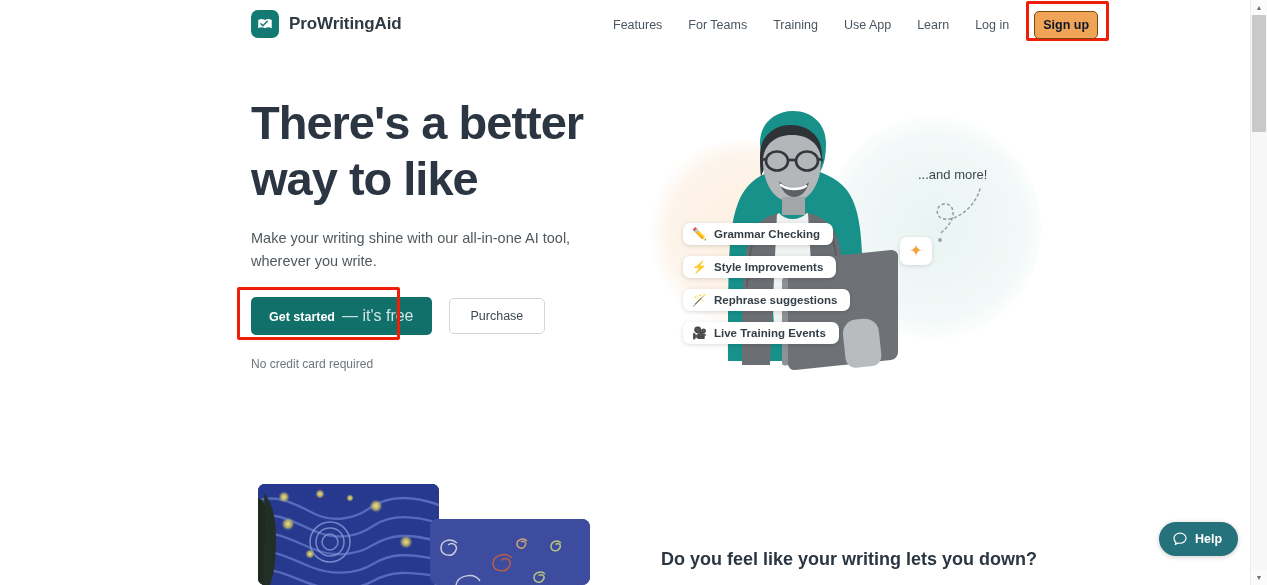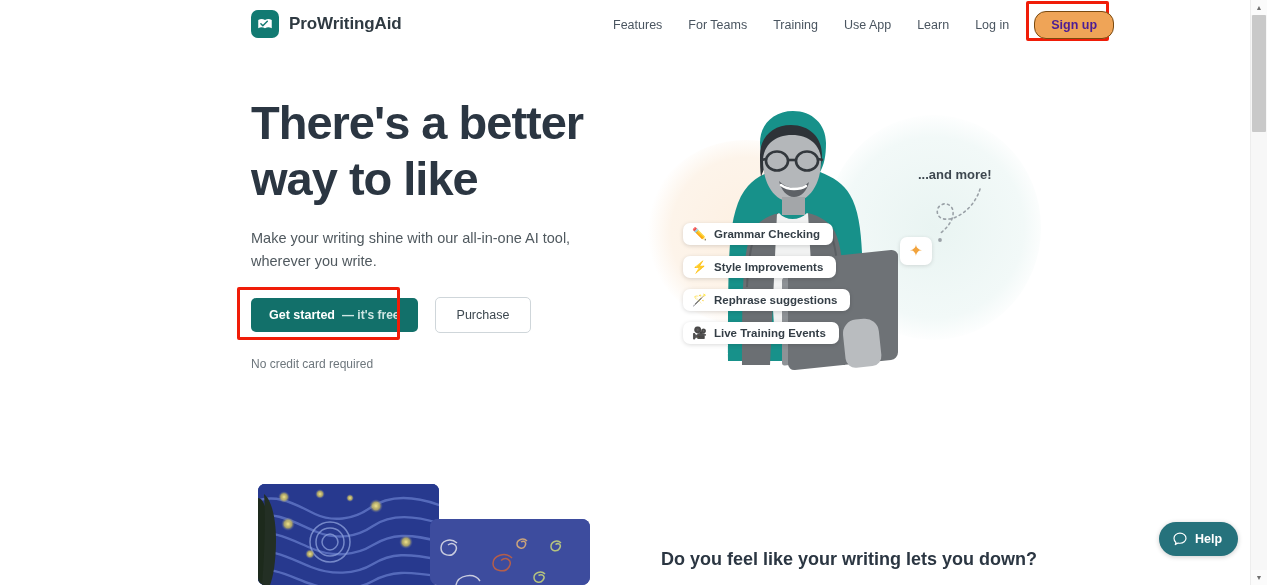--- a/index.html
+++ b/index.html
@@ -108,25 +108,25 @@
     border: 3px solid #f01d08;
     border-radius: 2px;
     pointer-events: none;
   }
 
   .signup-btn {
     position: relative;
     display: block;
     background: #efa457;
     border: 1px solid #7a4a10;
-    border-radius: 12px;
-    color: #4c1d95;
+    border-radius: 5px;
+    color: #0f172a;
     font-size: 12.5px;
     font-weight: bold;
-    padding: 6px 16px;
+    padding: 6px 8px;
     cursor: pointer;
     white-space: nowrap;
   }
 
   
   .hero-copy {
     position: absolute;
     left: 251px;
     top: 95px;
     width: 360px;
@@ -177,22 +177,22 @@
     font-size: 12.5px;
     font-weight: bold;
     cursor: pointer;
     white-space: nowrap;
     display: flex;
     align-items: baseline;
     gap: 7px;
   }
 
   .btn-primary .free {
-    font-weight: bold;
-    font-size: 12px;
+    font-weight: normal;
+    font-size: 16px;
     color: #cfe6e3;
   }
 
   .btn-outline {
     background: #ffffff;
     color: #3d4850;
     border: 1px solid #cfd6da;
     border-radius: 5px;
     padding: 10px 21px;
     font-size: 12.5px;
@@ -311,21 +311,21 @@
     color: #f2a33c;
     line-height: 1;
   }
 
   
   .and-more {
     position: absolute;
     left: 282px;
     top: 82px;
     font-size: 13px;
-    font-weight: bold;
+    font-weight: normal;
     color: #3d474f;
     white-space: nowrap;
   }
 
   .curly-arrow {
     position: absolute;
     left: 286px;
     top: 100px;
     width: 64px;
     height: 62px;

